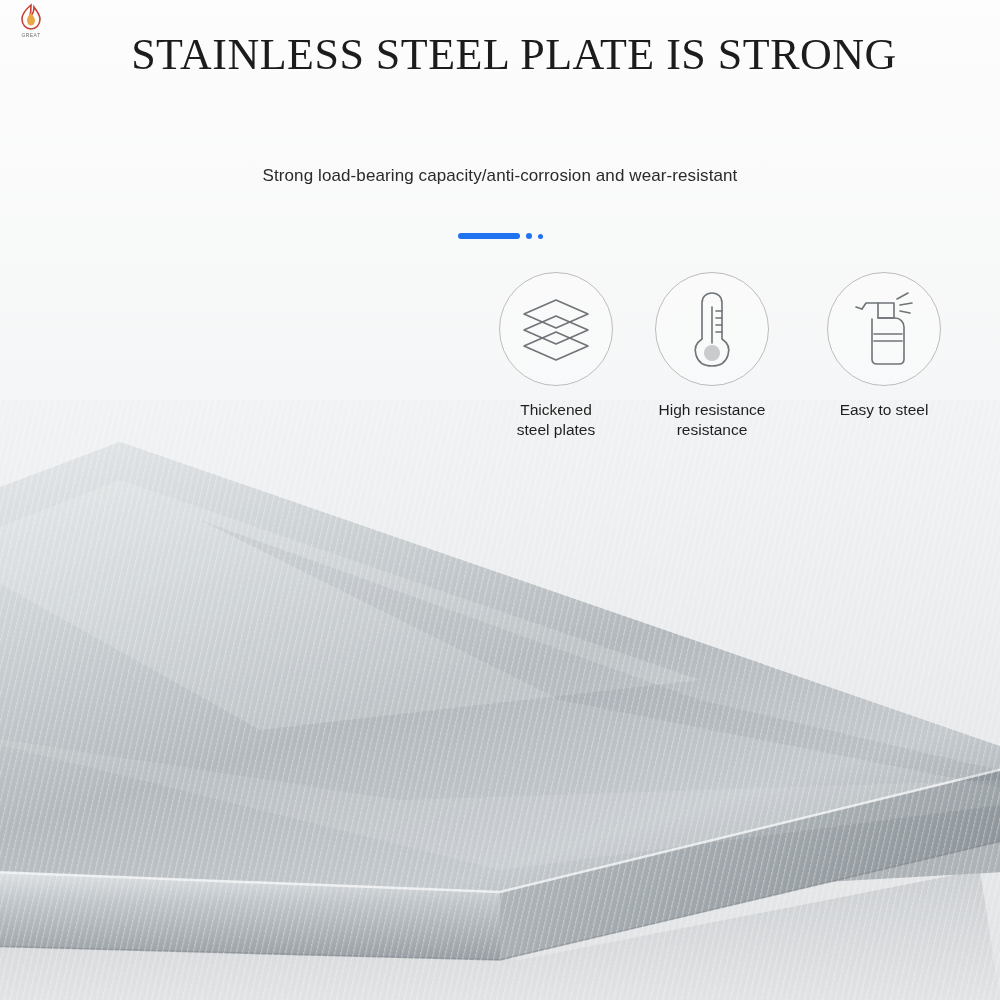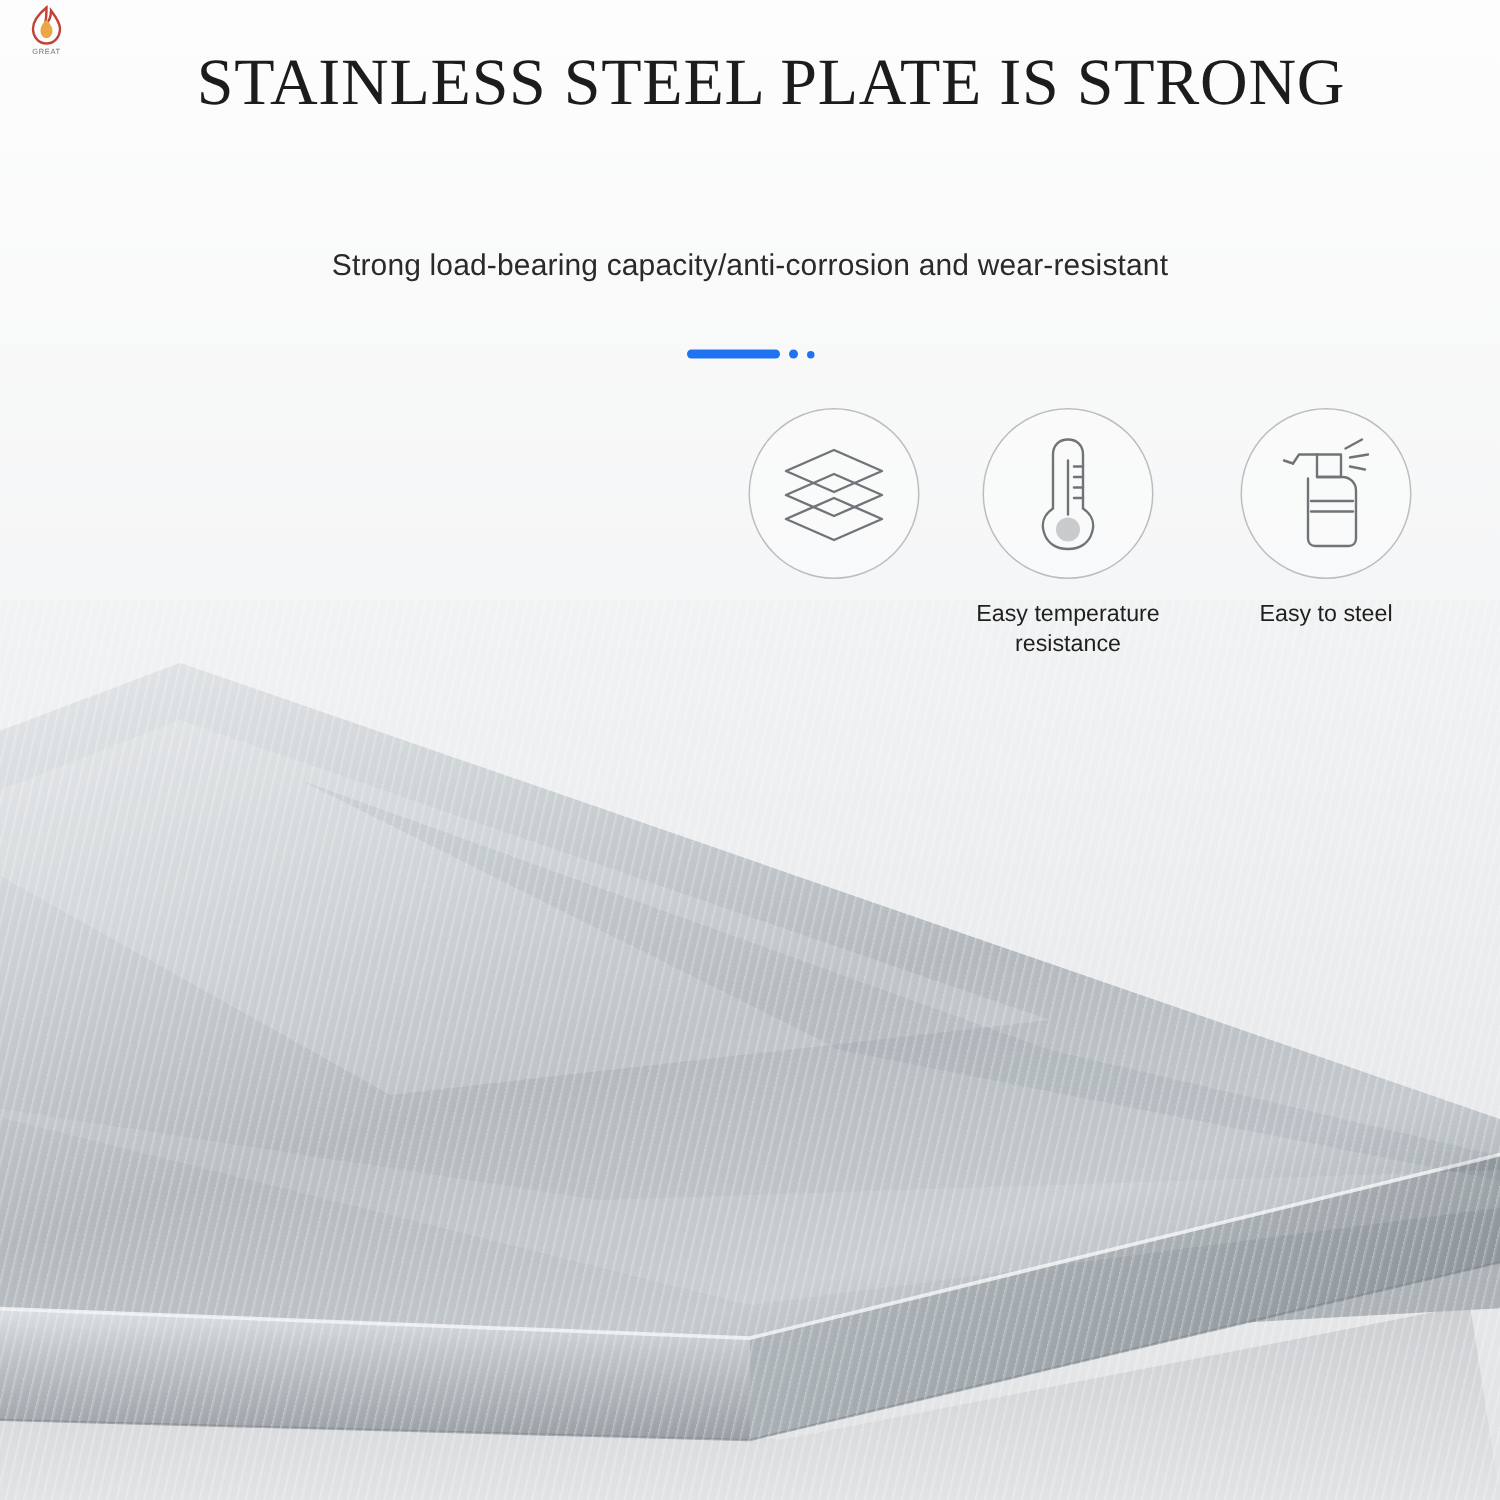--- a/index.html
+++ b/index.html
@@ -58,21 +58,21 @@
   .headline .l1, .headline .l2 { display: block; margin-left: 28px; }
 
   .subline {
     position: absolute;
     left: 0;
     top: 166px;
     width: 1000px;
     text-align: center;
     color: #2a2a2a;
     font-family: "Liberation Sans", sans-serif;
-    font-size: 20px;
+    font-size: 17px;
     letter-spacing: .1px;
     z-index: 30;
   }
 
   
   .divider {
     position: absolute;
     top: 231px;
     left: 0;
     width: 1000px;
@@ -201,39 +201,43 @@
 
     <div class="feature" id="feat-0">
       <div class="circle">
         <svg width="76" height="70" viewBox="0 0 76 70">
           <g fill="none" stroke="#6f7478" stroke-width="1.6" stroke-linejoin="round">
             <path d="M38 6 L70 20 L38 34 L6 20 Z"></path>
             <path d="M38 22 L70 36 L38 50 L6 36 Z"></path>
             <path d="M38 38 L70 52 L38 66 L6 52 Z"></path>
           </g>
         </svg>
+      </div>
+      <div class="caption">
+        <span>Thickened</span><br>
+        <span>steel plates</span>
       </div>
     </div>
 
     <div class="feature" id="feat-1">
       <div class="circle">
         <svg width="58" height="84" viewBox="0 0 58 84">
           <g fill="none" stroke="#6f7478" stroke-width="1.6" stroke-linecap="round">
             <path d="M29 6 C23 6 19 10 19 16 L19 52 C13 56 11 62 13 68 C15 75 21 79 29 79 C37 79 43 75 45 68 C47 62 45 56 39 52 L39 16 C39 10 35 6 29 6 Z"></path>
             <line x1="29" y1="20" x2="29" y2="56"></line>
             <line x1="33" y1="24" x2="39" y2="24"></line>
             <line x1="33" y1="31" x2="39" y2="31"></line>
             <line x1="33" y1="38" x2="39" y2="38"></line>
             <line x1="33" y1="45" x2="39" y2="45"></line>
           </g>
           <circle cx="29" cy="66" r="8" fill="#6f7478" opacity="0.35"></circle>
         </svg>
       </div>
       <div class="caption">
-        <span>Easy temperature</span><br>
+        <span>High resistance</span><br>
         <span>resistance</span>
       </div>
     </div>
 
     <div class="feature" id="feat-2">
       <div class="circle">
         <svg width="84" height="80" viewBox="0 0 84 80">
           <g fill="none" stroke="#6f7478" stroke-width="1.6" stroke-linejoin="round" stroke-linecap="round">
             <path d="M30 30 L30 70 C30 73 32 75 35 75 L57 75 C60 75 62 73 62 70 L62 38 C62 33 58 29 53 29 L36 29"></path>
             <path d="M36 14 L52 14 L52 29 L36 29 Z"></path>

